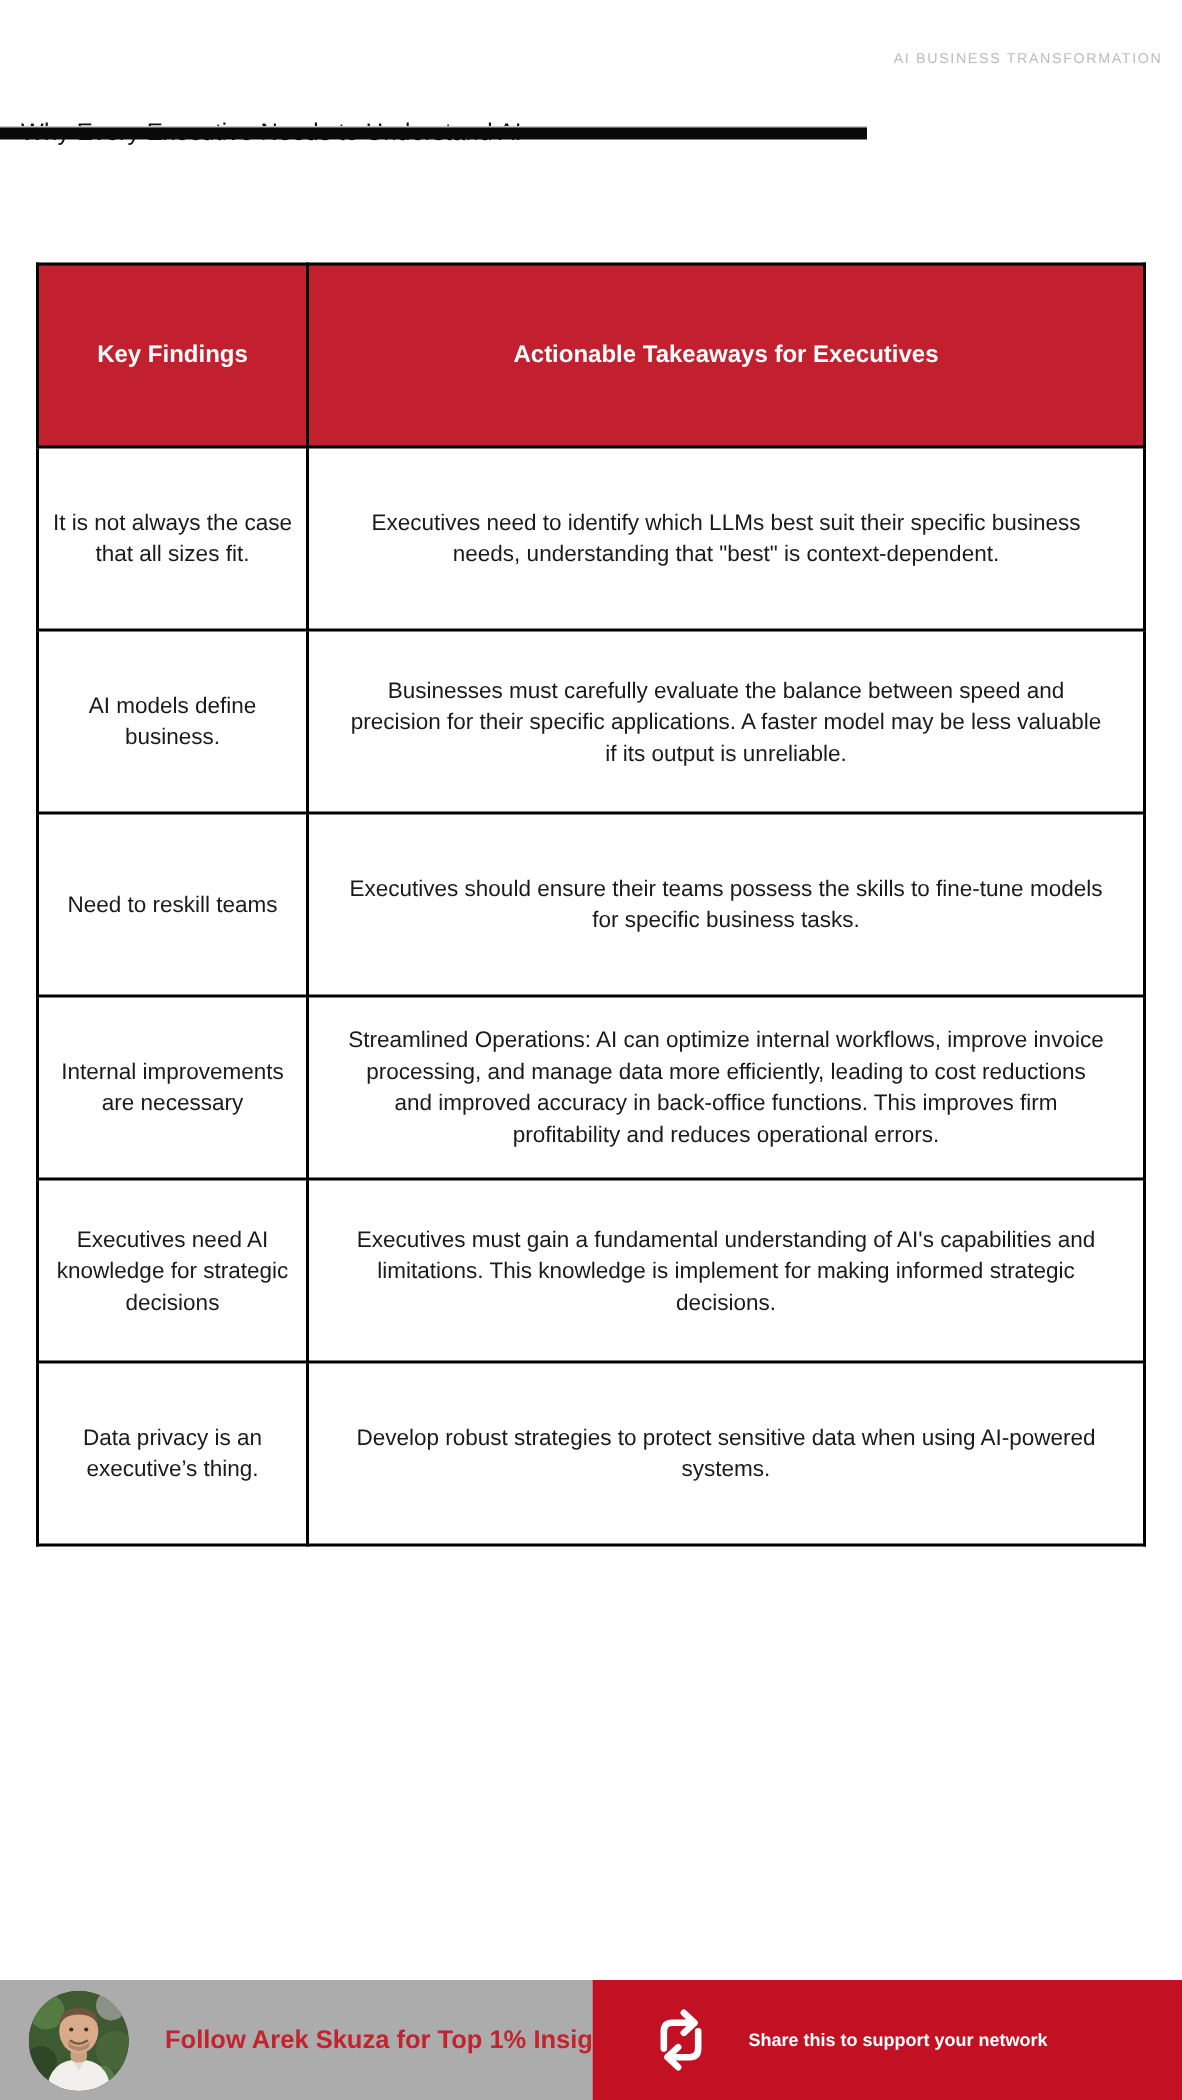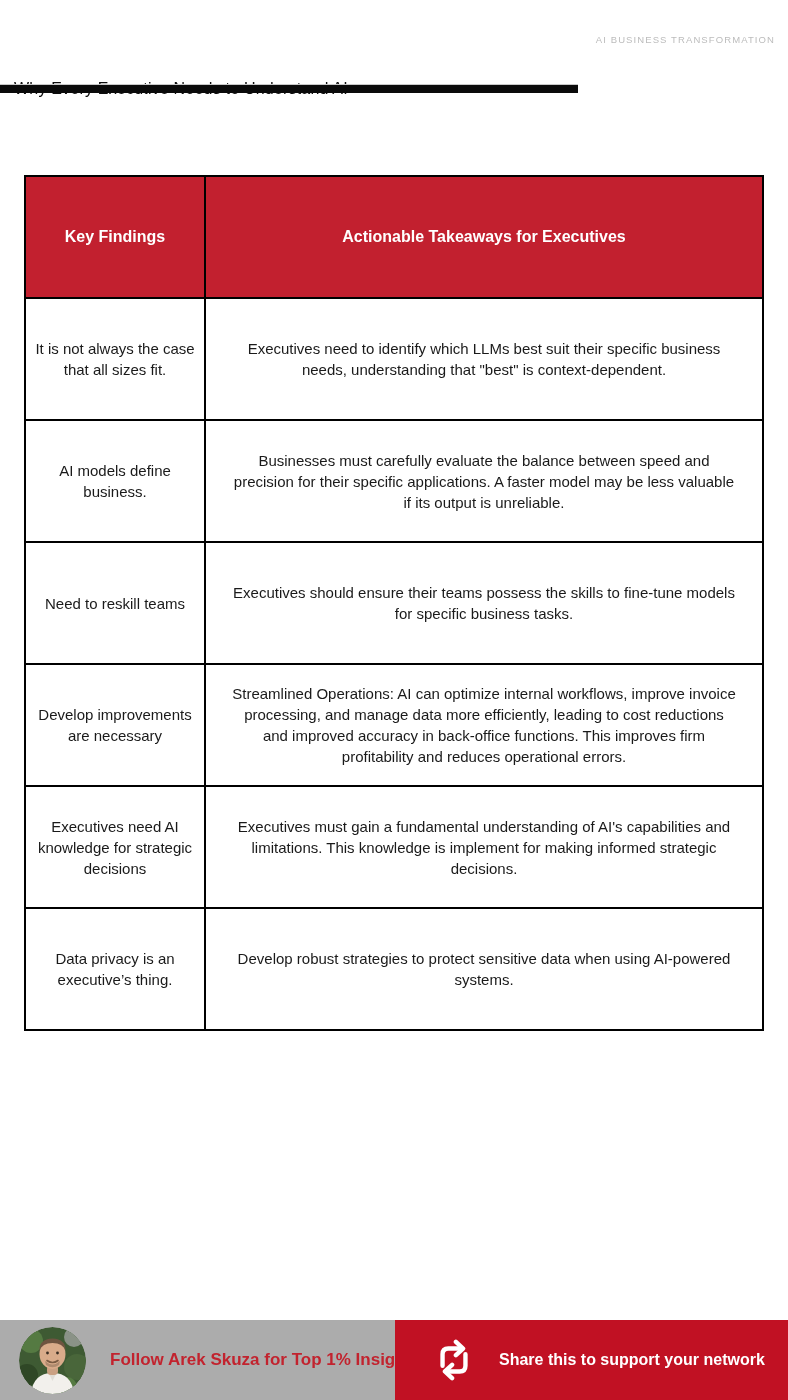--- a/index.html
+++ b/index.html
@@ -121,21 +121,21 @@
   }
   .repost-icon-wrap {
     margin-left: 36px;
     flex: 0 0 auto;
     display: flex;
     align-items: center;
   }
   .share-text {
     margin-left: 22px;
     color: #ffffff;
-    font-size: 16px;
+    font-size: 12px;
     font-weight: bold;
     white-space: nowrap;
   }
 </style>
 </head>
 <body>
 
 <div class="page-title">Why Every Executive Needs to Understand AI</div>
 <div class="title-rule"></div>
 
@@ -159,21 +159,21 @@
   </tr>
   <tr>
     <td class="cell-finding">AI models define business.</td>
     <td class="cell-takeaway">Businesses must carefully evaluate the balance between speed and precision for their specific applications. A faster model may be less valuable if its output is unreliable.</td>
   </tr>
   <tr>
     <td class="cell-finding">Need to reskill teams</td>
     <td class="cell-takeaway">Executives should ensure their teams possess the skills to fine-tune models for specific business tasks.</td>
   </tr>
   <tr>
-    <td class="cell-finding">Develop improvements are necessary</td>
+    <td class="cell-finding">Internal improvements are necessary</td>
     <td class="cell-takeaway">Streamlined Operations: AI can optimize internal workflows, improve invoice processing, and manage data more efficiently, leading to cost reductions and improved accuracy in back-office functions. This improves firm profitability and reduces operational errors.</td>
   </tr>
   <tr>
     <td class="cell-finding">Executives need AI knowledge for strategic decisions</td>
     <td class="cell-takeaway">Executives must gain a fundamental understanding of AI's capabilities and limitations. This knowledge is implement for making informed strategic decisions.</td>
   </tr>
   <tr>
     <td class="cell-finding">Data privacy is an executive’s thing.</td>
     <td class="cell-takeaway">Develop robust strategies to protect sensitive data when using AI-powered systems.</td>
   </tr>

